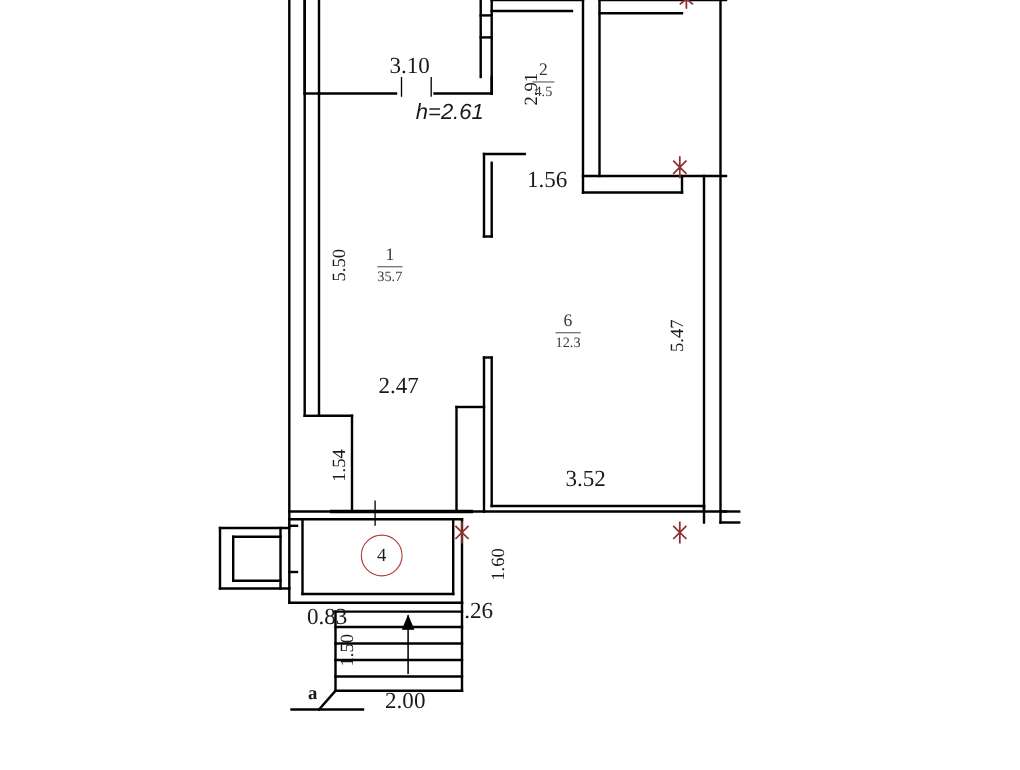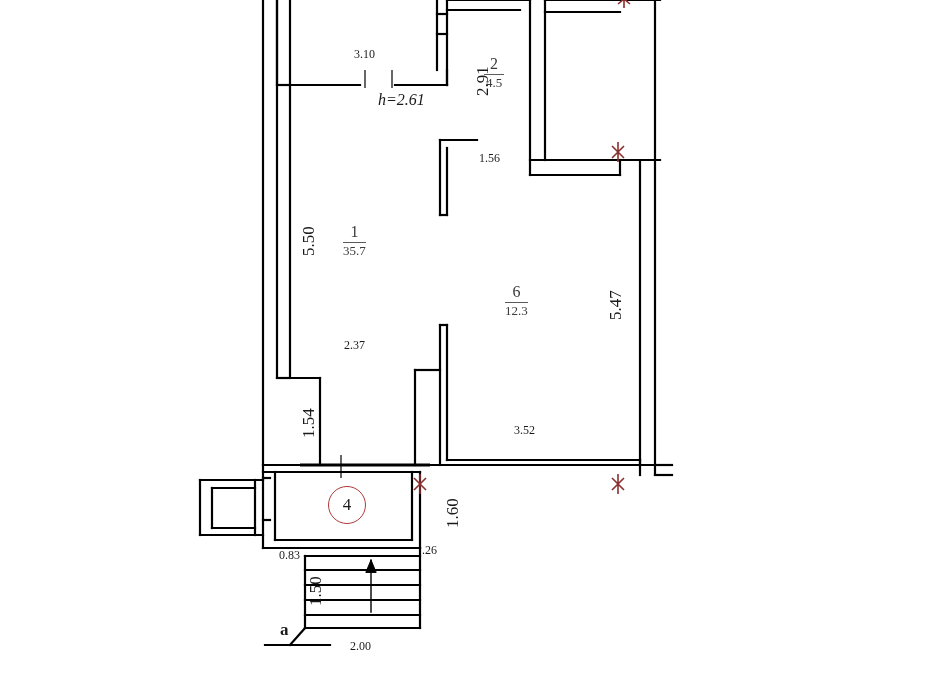--- a/index.html
+++ b/index.html
@@ -23,21 +23,21 @@
     top: 0;
   }
   .lbl {
     position: absolute;
     color: #1a1a1a;
     font-family: "Liberation Serif", serif;
     white-space: nowrap;
     line-height: 1.05;
   }
   .dim {
-    font-size: 12px;
+    font-size: 21px;
   }
   .dim-v {
     font-size: 17px;
     transform-origin: 0 0;
   }
   .room {
     text-align: center;
     font-size: 17px;
     color: #3a3a3a;
   }
@@ -46,23 +46,23 @@
     border-bottom: 1px solid #5a5a5a;
     padding: 0 6px 1px 6px;
     font-size: 16px;
   }
   .room .area {
     display: block;
     padding-top: 1px;
     font-size: 13px;
   }
   .height-note {
-    font-size: 16px;
+    font-size: 20px;
     font-style: italic;
-    font-family: Liberation Serif, serif;
+    font-family: Liberation Sans, sans-serif;
   }
   .marker-circle {
     position: absolute;
     width: 36px;
     height: 36px;
     border: 1.6px solid #b03a3a;
     border-radius: 50%;
     color: #1a1a1a;
     font-size: 17px;
     display: flex;
@@ -187,37 +187,37 @@
   <div class="lbl dim" style="left:354px; top:48px;">3.10</div>
 
   <div class="lbl dim-v" style="left:474px; top:96px; transform: rotate(-90deg);">2.91</div>
 
   <div class="lbl height-note" style="left:378px; top:92px;">h=2.61</div>
 
   <div class="lbl dim" style="left:479px; top:152px;">1.56</div>
 
   <div class="lbl dim-v" style="left:300px; top:256px; transform: rotate(-90deg);">5.50</div>
 
-  <div class="lbl dim" style="left:344px; top:339px;">2.37</div>
+  <div class="lbl dim" style="left:344px; top:339px;">2.47</div>
 
   <div class="lbl dim-v" style="left:300px; top:438px; transform: rotate(-90deg);">1.54</div>
 
   <div class="lbl dim-v" style="left:607px; top:320px; transform: rotate(-90deg);">5.47</div>
 
   <div class="lbl dim" style="left:514px; top:424px;">3.52</div>
 
   <div class="lbl dim-v" style="left:444px; top:528px; transform: rotate(-90deg);">1.60</div>
 
   <div class="lbl dim" style="left:279px; top:549px;">0.83</div>
 
   <div class="lbl dim" style="left:422px; top:544px;text-align:right;">.26</div>
 
   <div class="lbl dim-v" style="left:307px; top:606px; transform: rotate(-90deg);">1.50</div>
 
-  <div class="lbl dim" style="left:350px; top:640px;">2.00</div>
+  <div class="lbl dim" style="left:350px; top:626px;">2.00</div>
 
   <div class="lbl room" style="left:343px; top:224px;">
     <span class="num">1</span>
     <span class="area">35.7</span>
   </div>
 
   <div class="lbl room" style="left:484px; top:56px;">
     <span class="num">2</span>
     <span class="area">4.5</span>
   </div>

